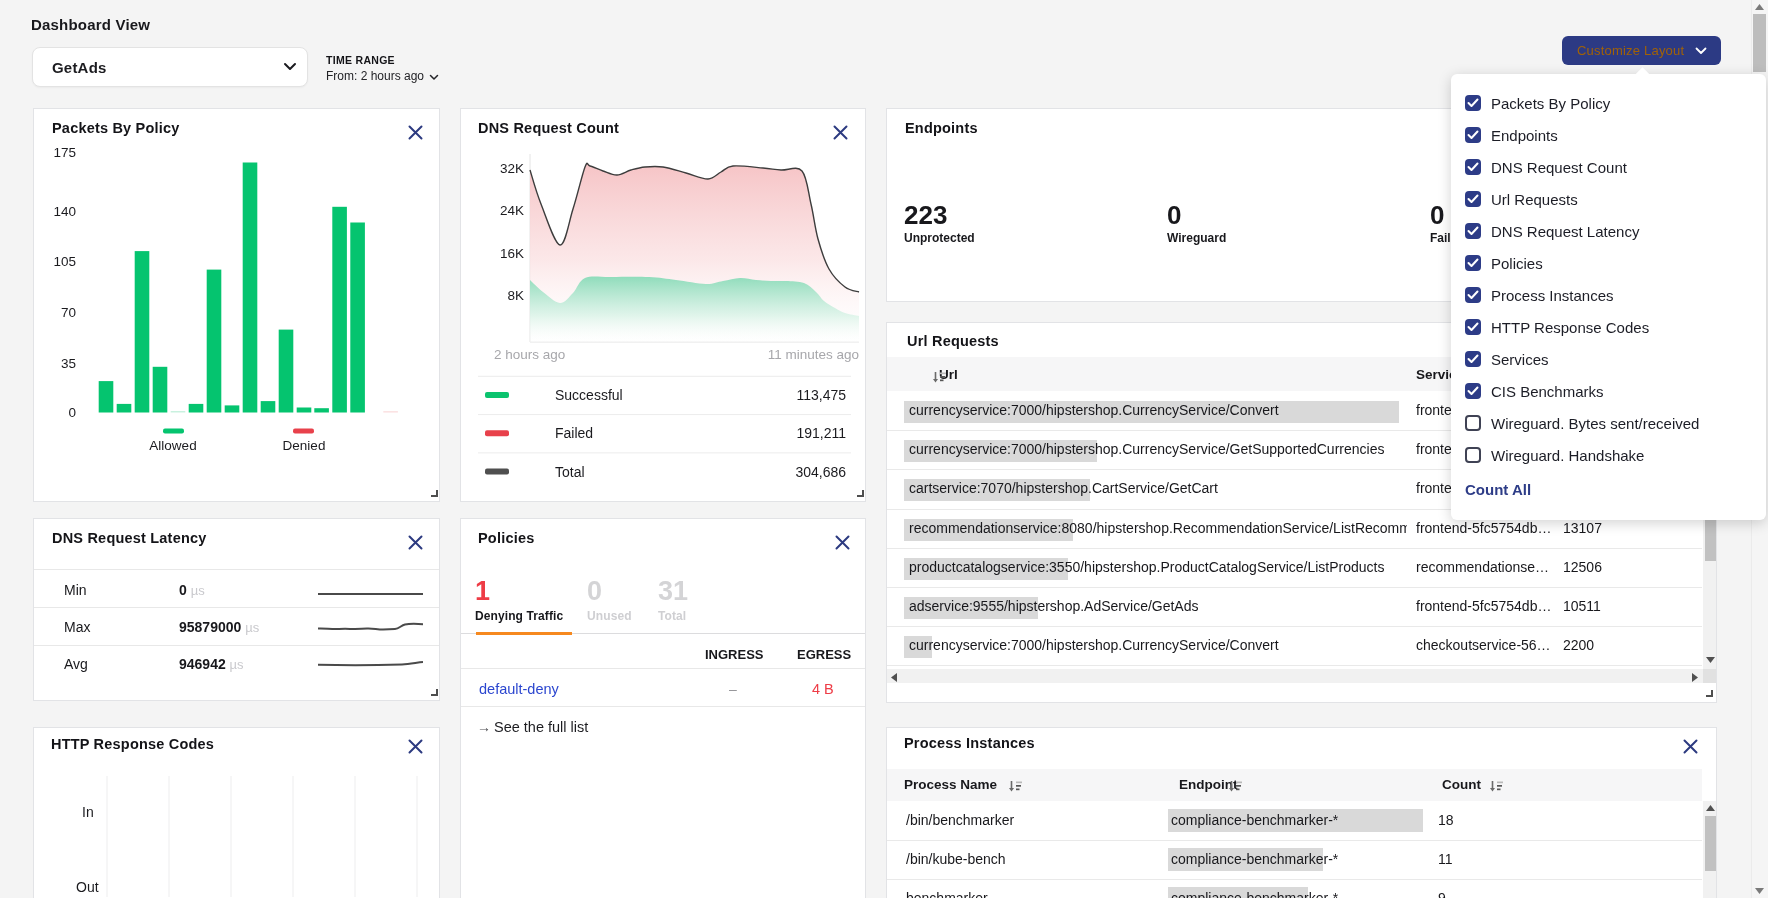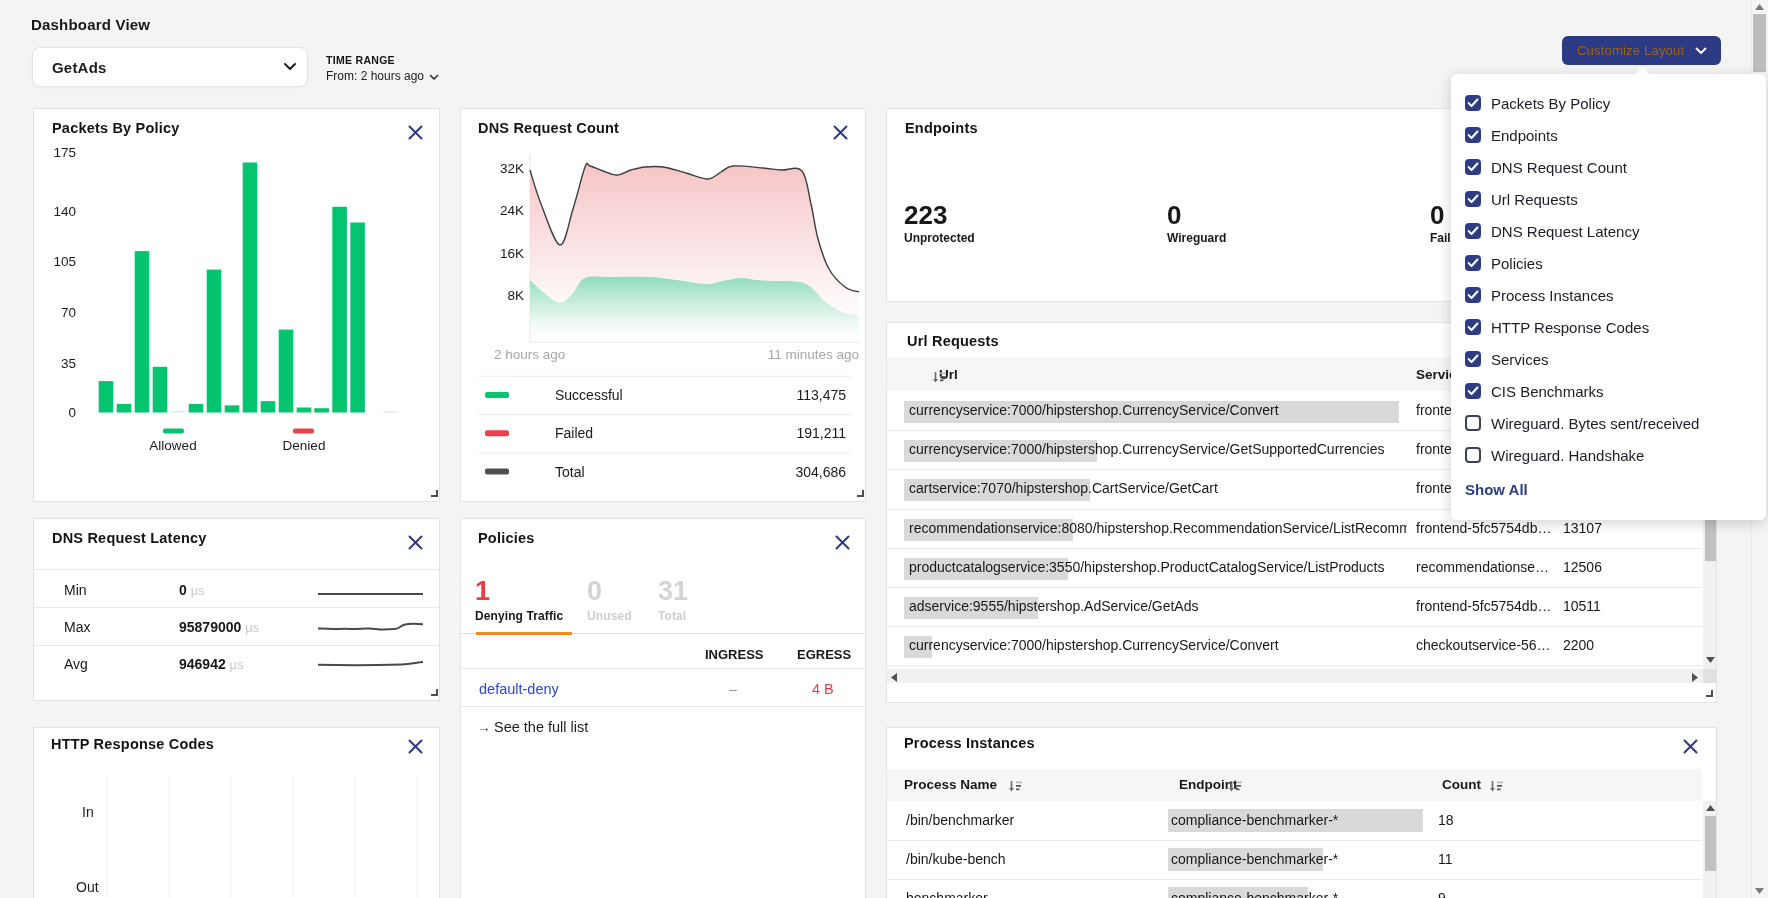--- a/index.html
+++ b/index.html
@@ -413,14 +413,14 @@
   <div class="abs" style="left:40px;top:277px;font-size:15px;color:#1c1d26;white-space:nowrap;">Services</div>
   <div class="abs" style="left:14px;top:309px;width:16px;height:16px;background:#2d3c87;border-radius:4px;"></div>
   <svg class="abs" style="left:16px;top:312px;" width="12" height="10" viewBox="0 0 12 10">
       <path d="M1.5 5 L4.5 8 L10.5 1.5" fill="none" stroke="#fff" stroke-width="2" stroke-linecap="round" stroke-linejoin="round"></path>
     </svg>
   <div class="abs" style="left:40px;top:309px;font-size:15px;color:#1c1d26;white-space:nowrap;">CIS Benchmarks</div>
   <div class="abs" style="left:14px;top:341px;width:16px;height:16px;background:#fff;border:2px solid #3f4254;border-radius:4px;"></div>
   <div class="abs" style="left:40px;top:341px;font-size:15px;color:#1c1d26;white-space:nowrap;">Wireguard. Bytes sent/received</div>
   <div class="abs" style="left:14px;top:373px;width:16px;height:16px;background:#fff;border:2px solid #3f4254;border-radius:4px;"></div>
   <div class="abs" style="left:40px;top:373px;font-size:15px;color:#1c1d26;white-space:nowrap;">Wireguard. Handshake</div>
-  <div class="abs" style="left:14px;top:407px;font-size:15px;font-weight:bold;color:#2d3c87;">Show All</div>
+  <div class="abs" style="left:14px;top:407px;font-size:15px;font-weight:bold;color:#2d3c87;">Count All</div>
   </div>
 
 </body></html>

